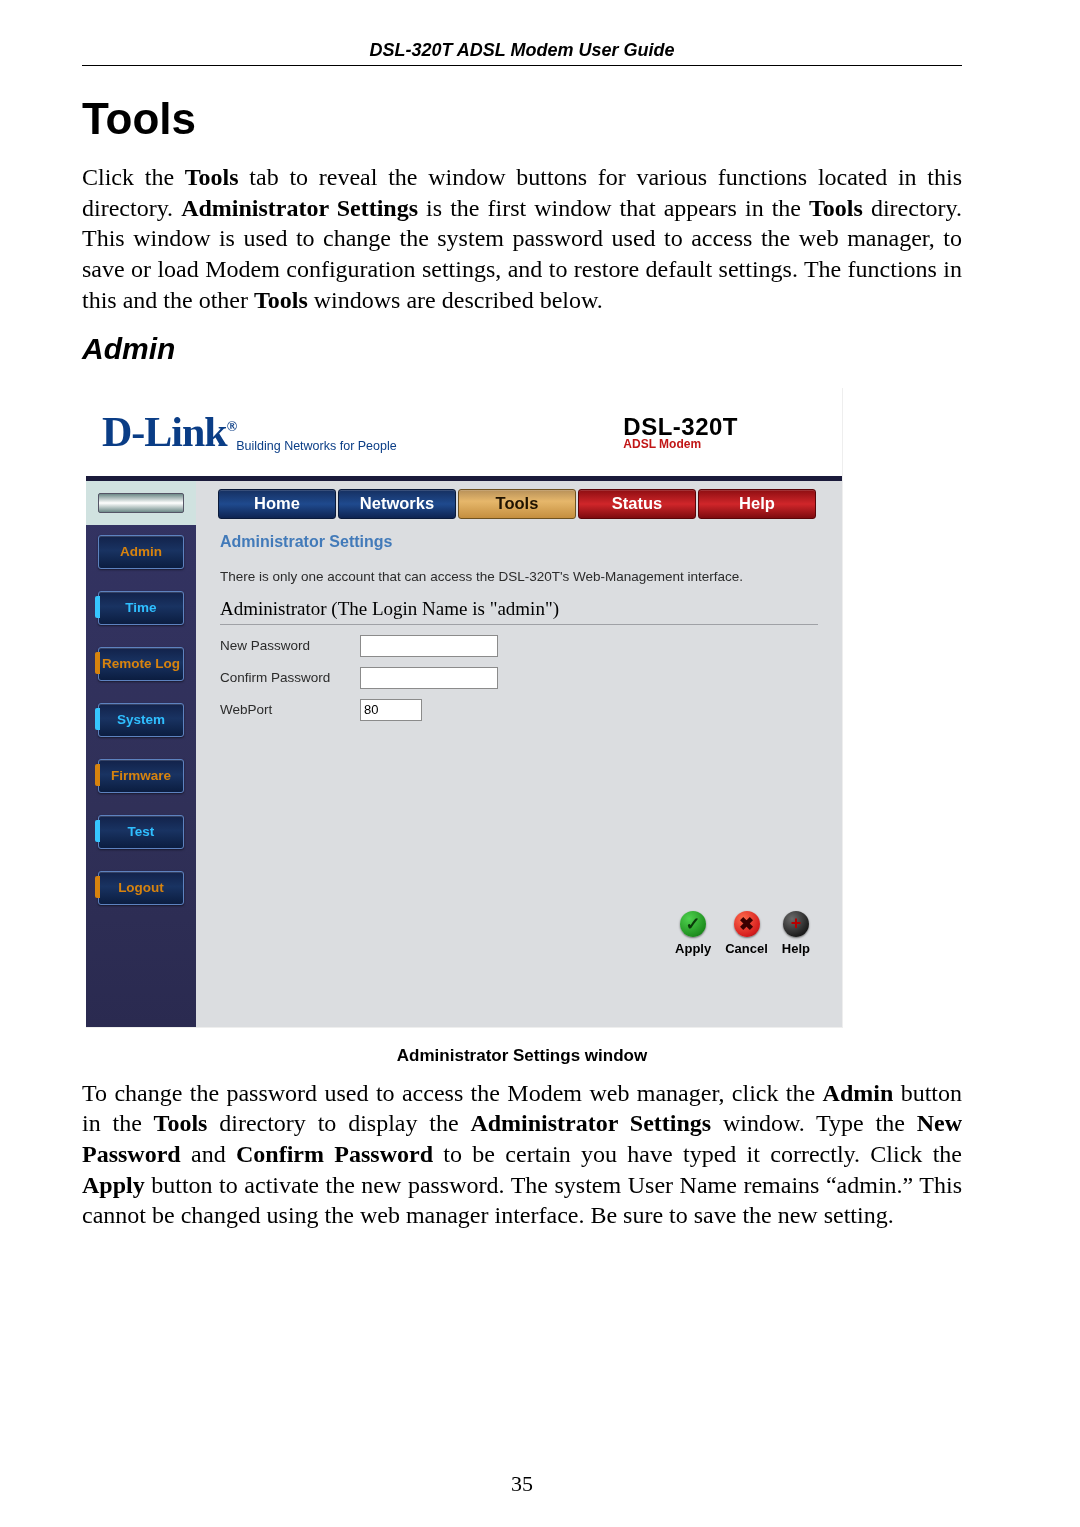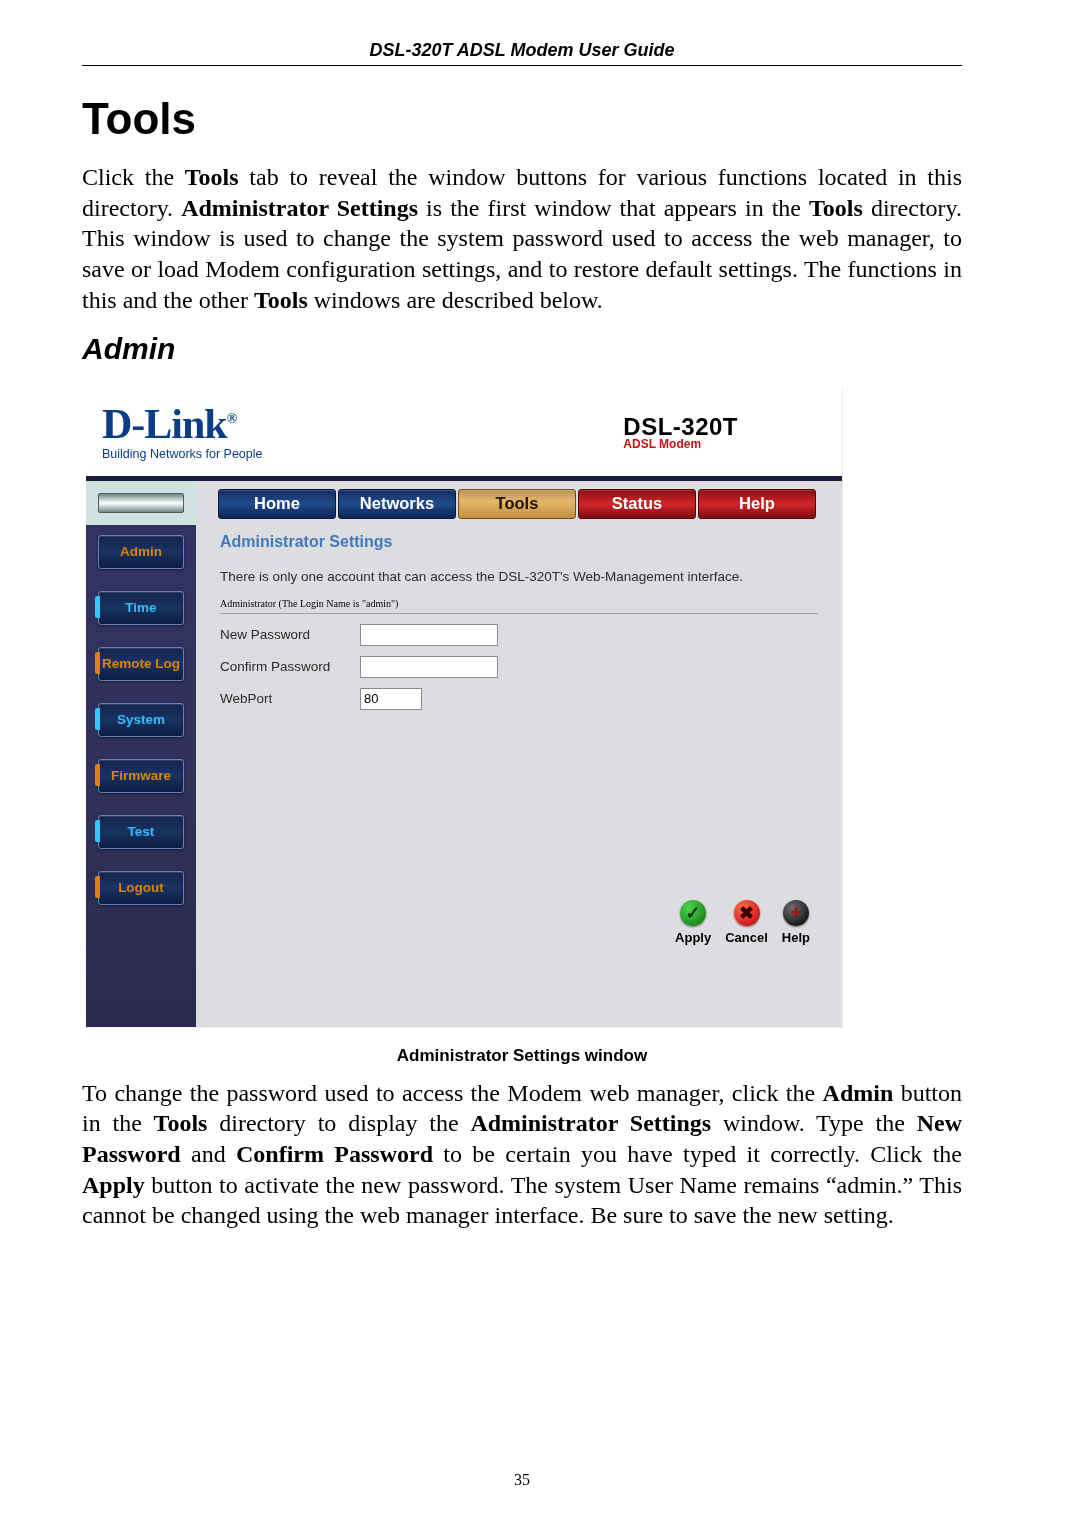--- a/index.html
+++ b/index.html
@@ -49,21 +49,21 @@
   }
   .caption {
     font-family: Arial, Helvetica, sans-serif;
     font-weight: bold;
     font-size: 17px;
     text-align: center;
     margin: 18px 0 12px 0;
   }
   .pagenum {
     text-align: center;
-    font-size: 16px;
+    font-size: 22px;
     margin-top: 240px;
   }
   b.doc-bold { font-weight: bold; }
 
   
   .shot {
     width: 756px;
     margin: 6px 0 0 4px;
     background: #fff;
     font-family: Arial, Helvetica, sans-serif;
@@ -71,21 +71,21 @@
     border-bottom: 1px solid #eee;
   }
   .shot-hdr {
     height: 88px;
     display: flex;
     align-items: center;
     justify-content: space-between;
     padding: 0 24px 0 16px;
     background: #fff;
   }
-  .dlink-logo { display:flex; flex-direction:column; }
+  .dlink-logo { display:flex; flex-direction:row;align-items:flex-end; }
   .dlink-logo .brand {
     font-family: Georgia, "Times New Roman", serif;
     font-weight: 900;
     color: #0a3d86;
     font-size: 42px;
     line-height: 1;
     letter-spacing: -1px;
   }
   .dlink-logo .reg { font-size: 14px; vertical-align: super; }
   .dlink-logo .tag {
@@ -204,21 +204,21 @@
     font-weight: bold;
     margin: 8px 0 18px 0;
   }
   .desc {
     font-size: 13.5px;
     color: #2b2b2b;
     margin-bottom: 14px;
   }
   .subhdr {
     font-family: "Times New Roman", Times, serif;
-    font-size: 10px;
+    font-size: 19px;
     border-bottom: 1px solid #9fa1a6;
     padding-bottom: 4px;
     margin-bottom: 10px;
   }
   .form-row {
     display: flex;
     align-items: center;
     font-size: 13.5px;
     color: #2b2b2b;
     margin-bottom: 10px;

